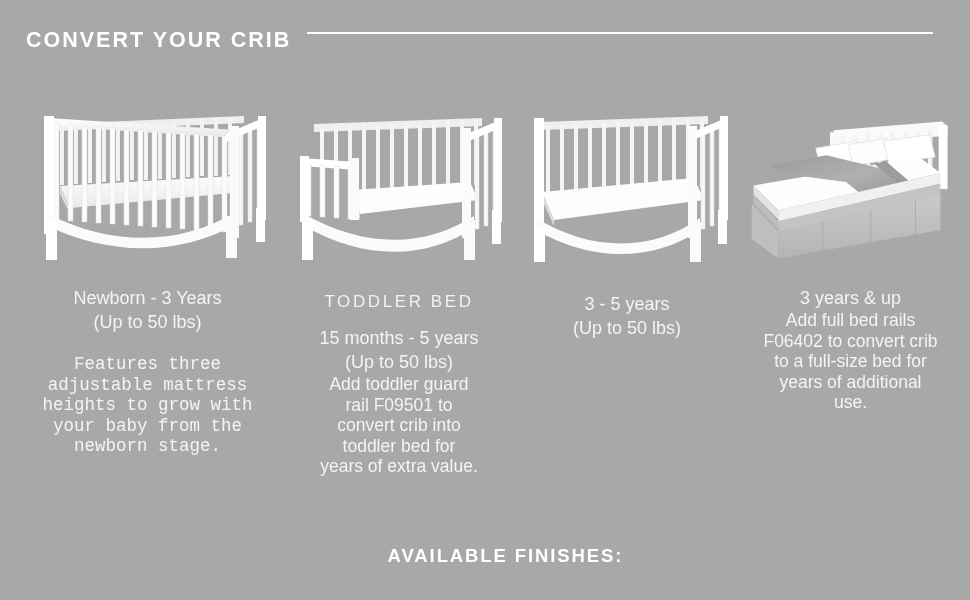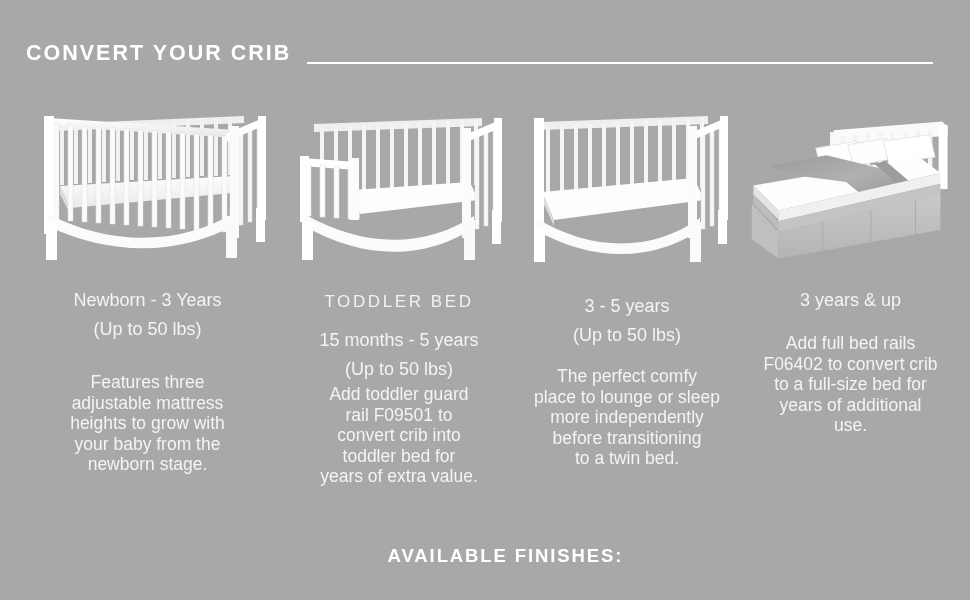--- a/index.html
+++ b/index.html
@@ -17,21 +17,21 @@
   }
 
   
   .header {
     position: absolute;
     top: 30px;
     left: 26px;
     right: 37px;
     height: 34px;
     display: flex;
-    align-items: flex-end;
+    align-items: flex-start;
     gap: 16px;
   }
   .header-title {
     color: #ffffff;
     font-size: 21.5px;
     font-weight: bold;
     letter-spacing: 2.0px;
     white-space: nowrap;
     line-height: 1;
   }
@@ -76,21 +76,21 @@
   }
   .col-title {
     font-size: 17px;
     letter-spacing: 2.6px;
     font-weight: 400;
     color: #f2f2f2;
     white-space: nowrap;
   }
   .col-age {
     font-size: 18px;
-    line-height: 29px;
+    line-height: 24px;
     color: #f4f4f4;
     font-weight: 300;
   }
   .col-desc {
     font-size: 17.5px;
     line-height: 20.5px;
     color: #f4f4f4;
     font-weight: 300;
   }
 
@@ -98,24 +98,24 @@
   .col-crib .col-title    { margin-top: 44px; }
   .col-toddler .col-title { margin-top: 24px; }
   .col-day .col-title     { margin-top: 42px; }
   .col-full .col-title    { margin-top: 40px; }
 
   .col-crib .col-age    { margin-top: 18px; }
   .col-toddler .col-age { margin-top: 14px; }
   .col-day .col-age     { margin-top: 24px; }
   .col-full .col-age    { margin-top: 18px; }
 
-  .col-crib .col-desc    { margin-top: 28px; }
+  .col-crib .col-desc    { margin-top: 20px; font-family: Liberation Mono, monospace; }
   .col-toddler .col-desc { }
   .col-day .col-desc     { margin-top: 16px; }
-  .col-full .col-desc    { margin-top: 18px; }
+  .col-full .col-desc    { }
 
   
   .finishes {
     position: absolute;
     left: 383px;
     top: 534px;
     display: flex;
     align-items: center;
     gap: 33px;
     flex-direction: column;
@@ -336,21 +336,20 @@
         <rect x="198" y="20" width="8" height="104" fill="#ffffff"></rect>
 
         <path d="M14,122 C70,156 130,156 178,122 L178,134 C130,166 70,166 14,134 Z" fill="#fbfbfb"></path>
         <rect x="12" y="130" width="11" height="36" fill="#ffffff"></rect>
         <rect x="168" y="126" width="11" height="40" fill="#fafafa"></rect>
         <rect x="196" y="114" width="9" height="34" fill="#ffffff"></rect>
       </svg>
     </div>
     <div class="caption">
       <div class="col-age">3 - 5 years<br>(Up to 50 lbs)</div>
-      <div class="col-desc">The perfect comfy<br>place to lounge or sleep<br>more independently<br>before transitioning<br>to a twin bed.</div>
     </div>
   </div>
 
   <div class="col col-full">
     <div class="figure">
       <svg class="art" width="246" height="172" viewBox="0 0 246 172">
         <defs>
           <linearGradient id="throwG" x1="0" y1="0" x2="1" y2="1">
             <stop offset="0" stop-color="#9a9a9a"></stop>
             <stop offset="0.5" stop-color="#b0b0b0"></stop>

